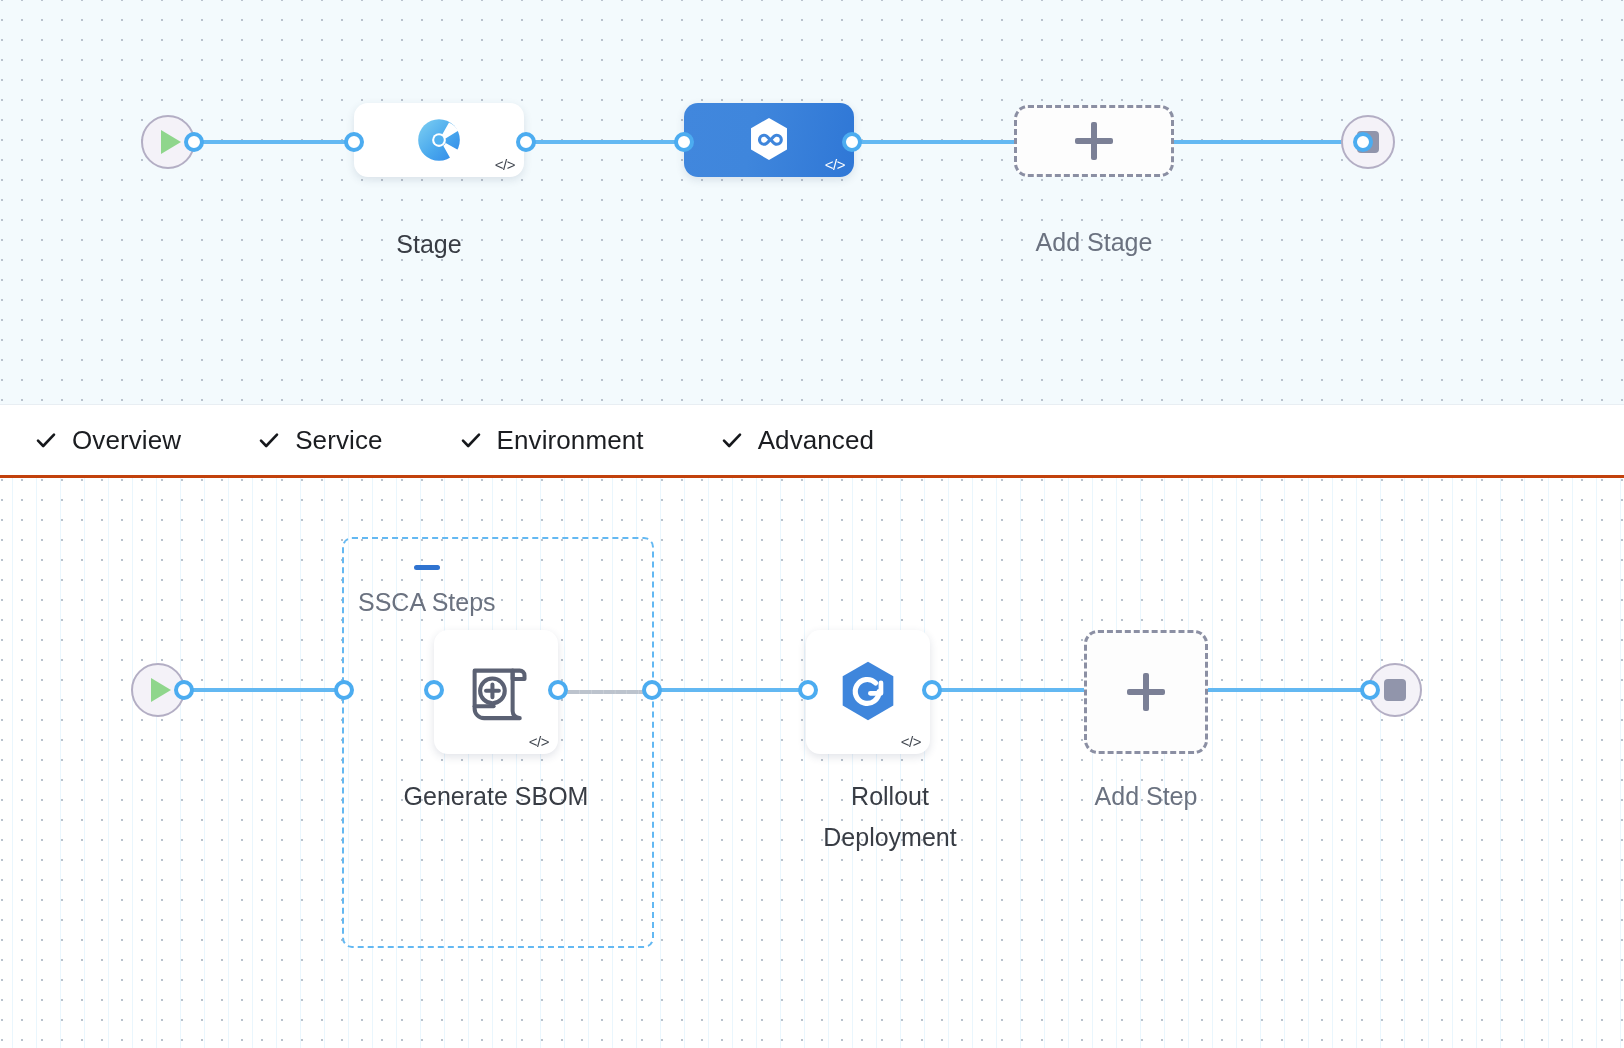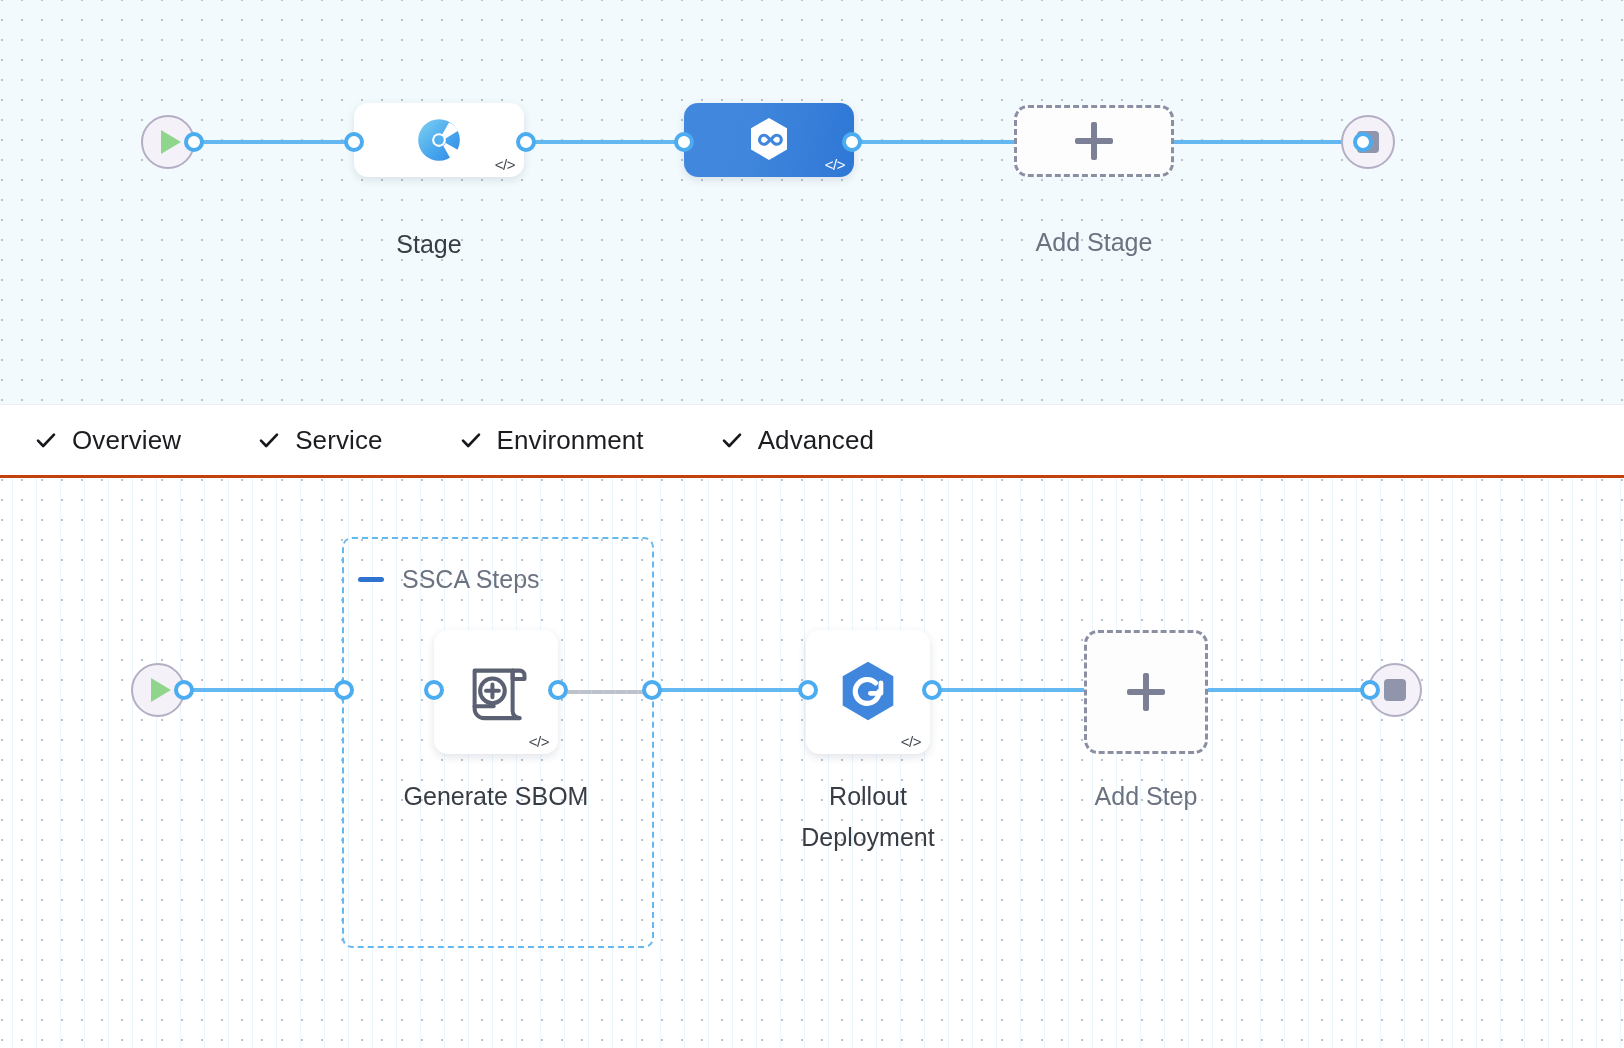--- a/index.html
+++ b/index.html
@@ -271,21 +271,21 @@
       <svg class="check" viewBox="0 0 24 24">
         <path d="M4 12.6 9.2 18 20 6.6" fill="none" stroke="#16181c" stroke-width="2.6" stroke-linecap="round" stroke-linejoin="round"></path>
       </svg>
       <span class="tab-label">Advanced</span>
     </div>
   </div>
 
   <div id="step-canvas" class="canvas">
 
     <div class="step-group" style="left:342px; top:59px; width:312px; height:411px;"></div>
-    <div class="group-header" style="left:358px; top:87px;">
+    <div class="group-header" style="left:358px; top:87px;flex-direction:column;">
       <span class="collapse-dash"></span>
       <span class="group-title">SSCA Steps</span>
     </div>
 
     <div class="edge" style="left:178px; top:210px; width:172px;"></div>
     <div class="edge dashed" style="left:432px; top:212px; width:126px;"></div>
     <div class="edge dashed" style="left:556px; top:212px; width:100px;"></div>
     <div class="edge" style="left:646px; top:210px; width:180px;"></div>
     <div class="edge" style="left:922px; top:210px; width:186px;"></div>
     <div class="edge" style="left:1202px; top:210px; width:184px;"></div>
@@ -318,21 +318,21 @@
       <svg width="72" height="72" viewBox="0 0 64 64">
         <path d="M32 5 54.5 18v26L32 57 9.5 44V18z" fill="#3f86dc"></path>
         <path d="M32 15.5a16.5 16.5 0 1 0 0 33 16.5 16.5 0 0 0 0-33z" fill="#ffffff" opacity="0"></path>
         <path d="M43.5 23.8v9.4h-9.4" fill="none" stroke="#ffffff" stroke-width="4.2" stroke-linecap="round" stroke-linejoin="round"></path>
         <path d="M41.9 31.6a10.6 10.6 0 1 1-3.1-7.6" fill="none" stroke="#ffffff" stroke-width="4.6" stroke-linecap="round"></path>
       </svg>
       <span class="code-badge">&lt;/&gt;</span>
     </div>
     <div class="port" style="left:798px; top:202px;"></div>
     <div class="port" style="left:922px; top:202px;"></div>
-    <div class="node-label" style="left:778px; top:298px; width:180px;">Rollout Deployment</div>
+    <div class="node-label" style="left:800px; top:298px; width:180px;">Rollout Deployment</div>
 
     <div class="dashed-card" style="left:1084px; top:152px; width:124px; height:124px;">
       <div class="plus-glyph"></div>
     </div>
     <div class="node-label muted" style="left:1056px; top:298px; width:180px;">Add Step</div>
 
     <div class="terminal" style="left:1368px; top:185px;">
       <div class="stop-sq"></div>
     </div>
     <div class="port" style="left:1360px; top:202px;"></div>

